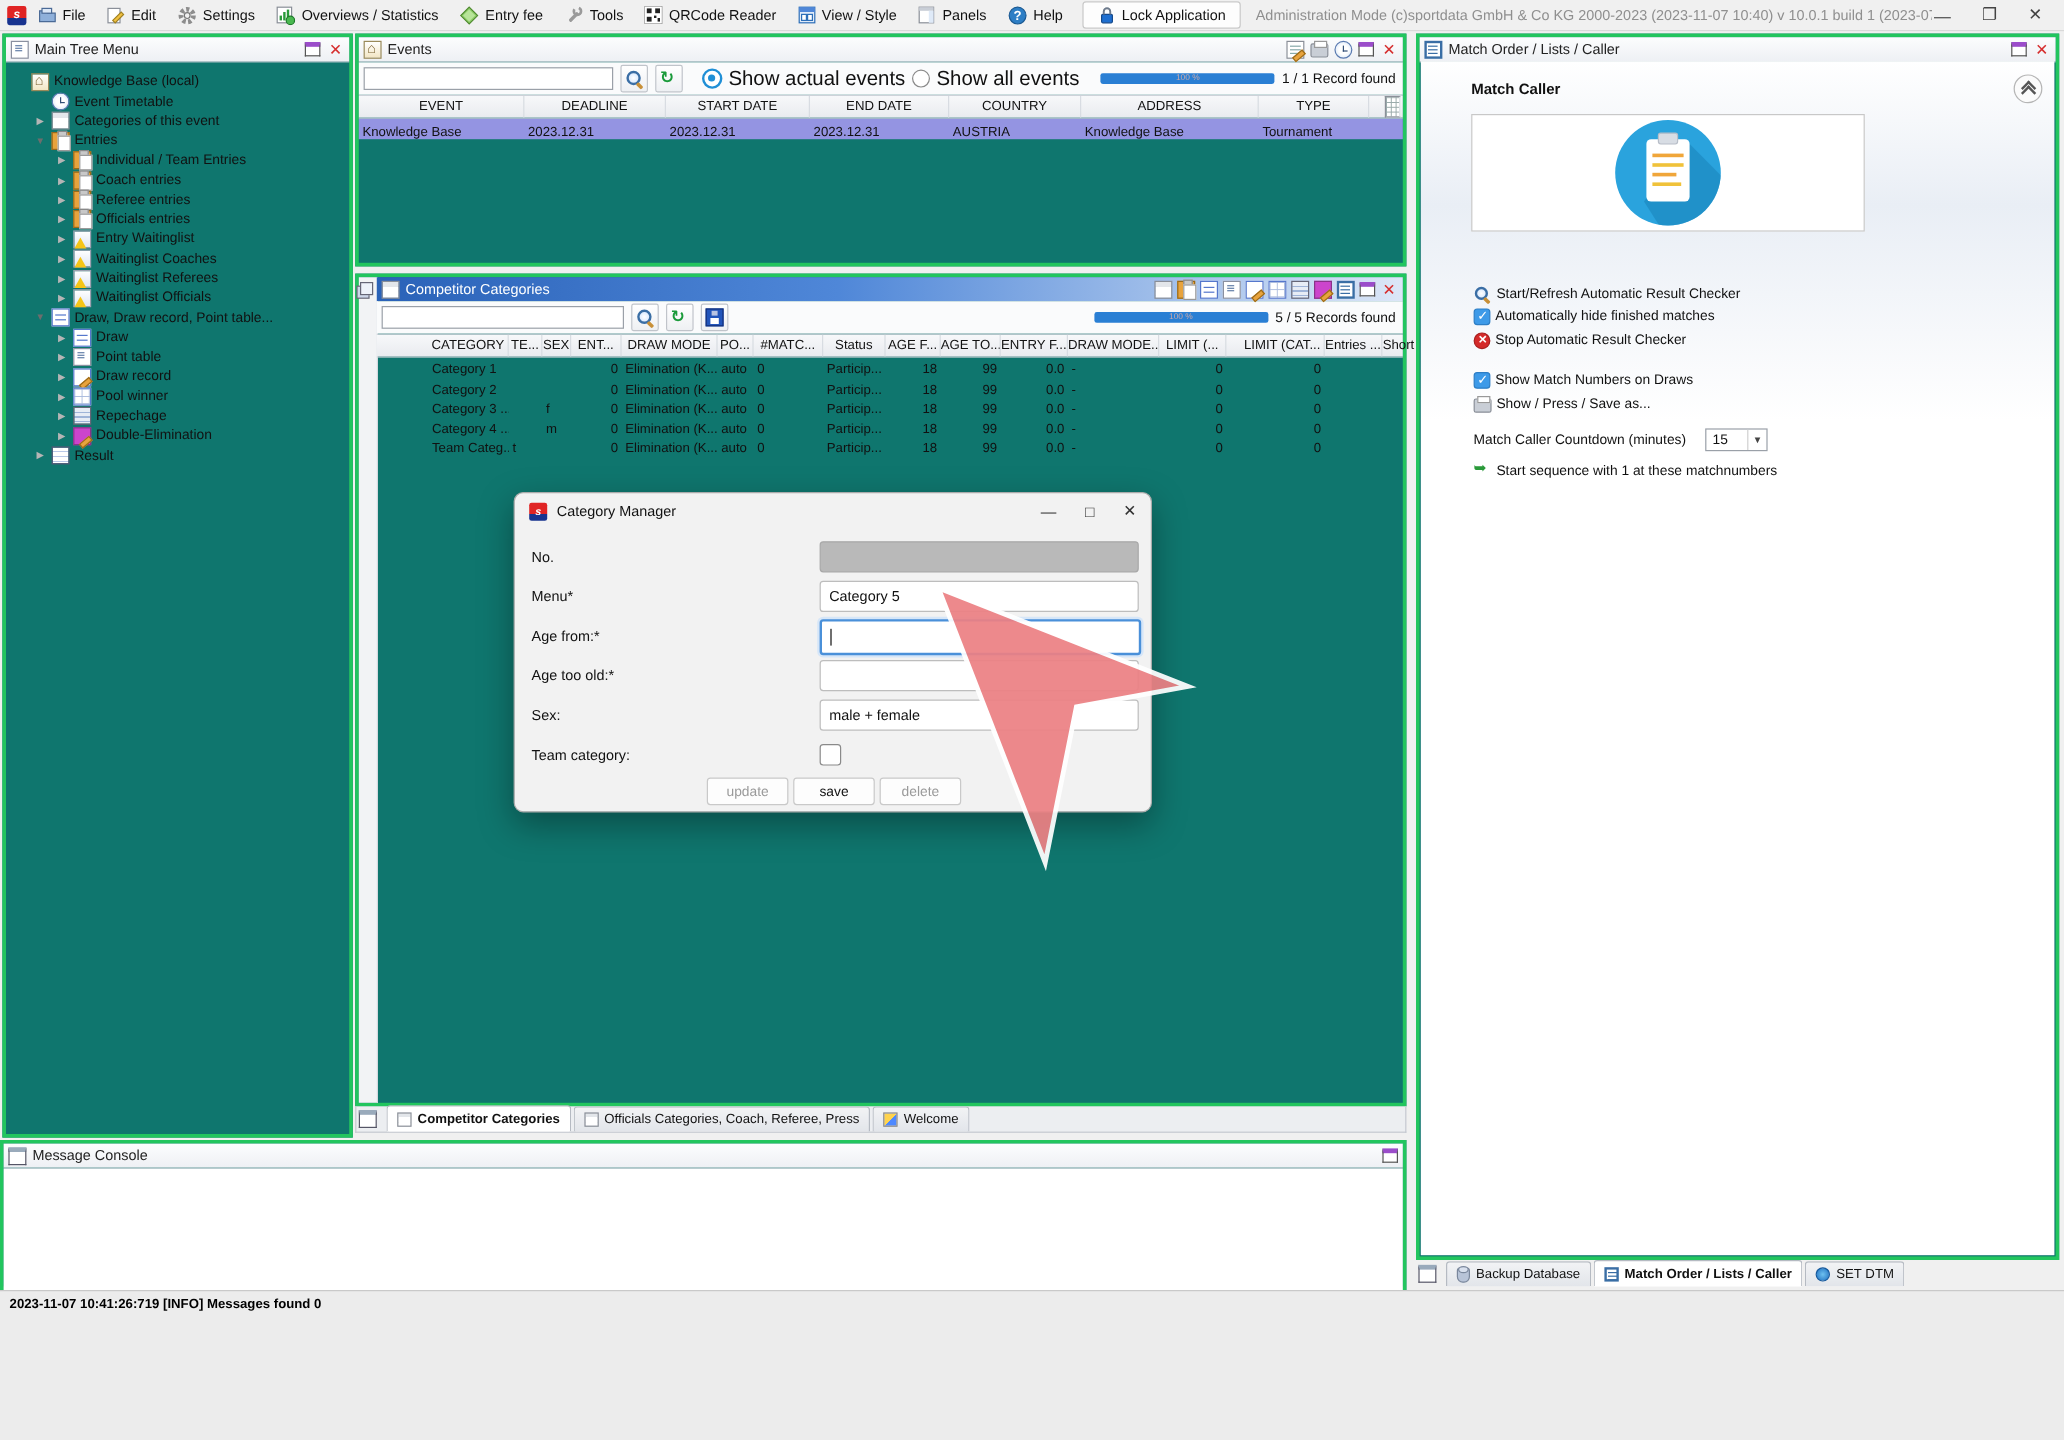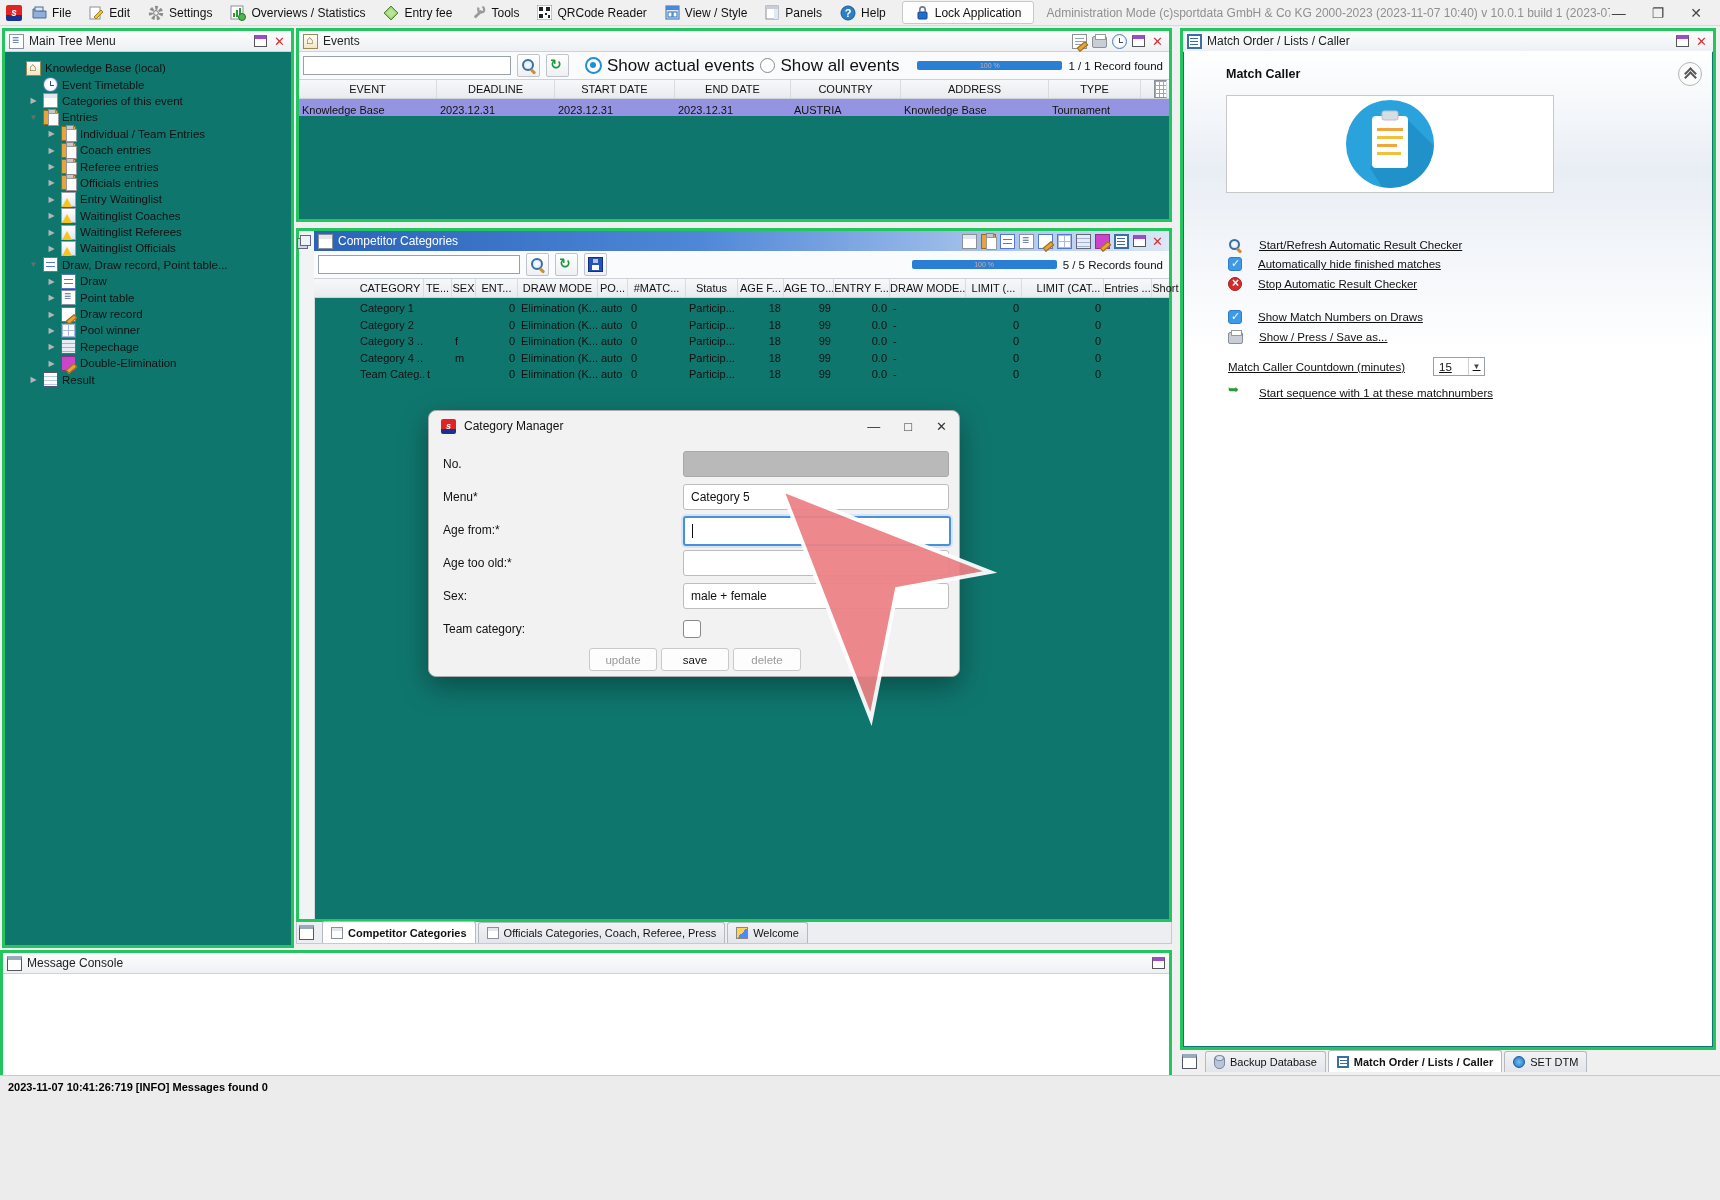--- a/index.html
+++ b/index.html
@@ -154,21 +154,21 @@
   #caller{left:1180px;top:28px;width:536px;height:1022px;}
   #callerbody{position:absolute;left:1px;top:20px;right:1px;bottom:1px;
               background:linear-gradient(#ffffff,#e9eef5 120px,#ffffff 300px);}
   .mcbar{position:absolute;left:0;right:0;top:8px;height:30px;display:flex;align-items:center;padding:0 10px 0 42px;box-sizing:border-box;}
   .mcbar .t{font-weight:bold;font-size:12.5px;}
   .chev{margin-left:auto;width:22px;height:22px;border-radius:50%;border:1px solid #b5b5b5;background:#fbfbfb;position:relative;}
   .chev::before,.chev::after{content:"";position:absolute;left:7px;width:7px;height:7px;border-left:2px solid #555;border-top:2px solid #555;transform:rotate(45deg);}
   .chev::before{top:6px;} .chev::after{top:10px;}
   .mcbox{position:absolute;left:42px;top:44px;width:326px;height:96px;background:#fff;border:1px solid #c8c8c8;
          display:flex;align-items:center;justify-content:center;}
-  .optrow{position:absolute;left:44px;display:flex;align-items:center;gap:16px;font-size:11.5px;white-space:nowrap;text-decoration:underline;}
+  .optrow{position:absolute;left:44px;display:flex;align-items:center;gap:4px;font-size:11.5px;white-space:nowrap;}
   .dd{display:flex;align-items:center;border:1px solid #9aa0a8;background:#fff;height:19px;width:52px;box-sizing:border-box;}
   .dd .v{flex:1;padding-left:5px;font-size:11.5px;}
   .dd .a{width:15px;text-align:center;font-size:8px;color:#444;border-left:1px solid #d0d0d0;line-height:17px;}
 
   
   #dialog{left:428px;top:410px;width:530px;height:265px;background:#f2f2f2;border:1px solid #ababab;
           border-radius:8px;box-shadow:0 10px 28px rgba(0,0,0,.35);z-index:50;}
   #dlghead{height:30px;display:flex;align-items:center;gap:8px;padding:0 12px;}
   #dlghead .ctl{margin-left:auto;display:flex;gap:24px;font-size:13px;color:#333;align-items:center;}
   .dlgrow{position:absolute;left:14px;right:12px;height:26px;display:flex;align-items:center;}

